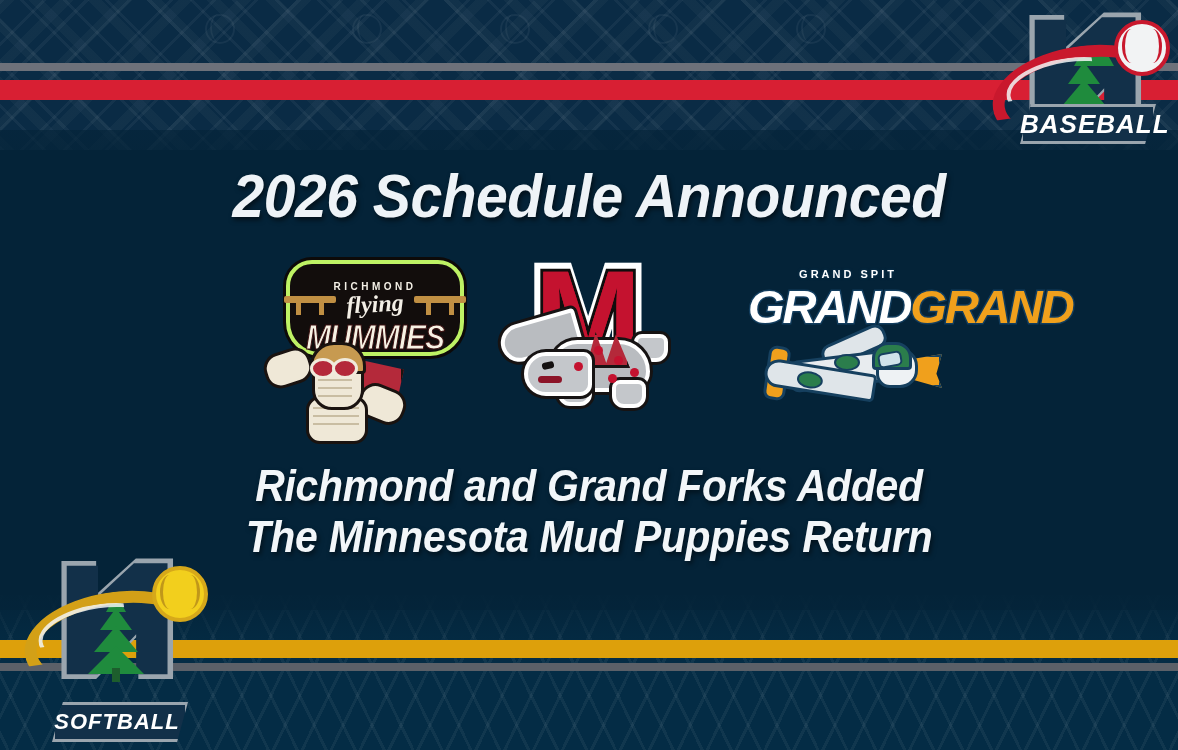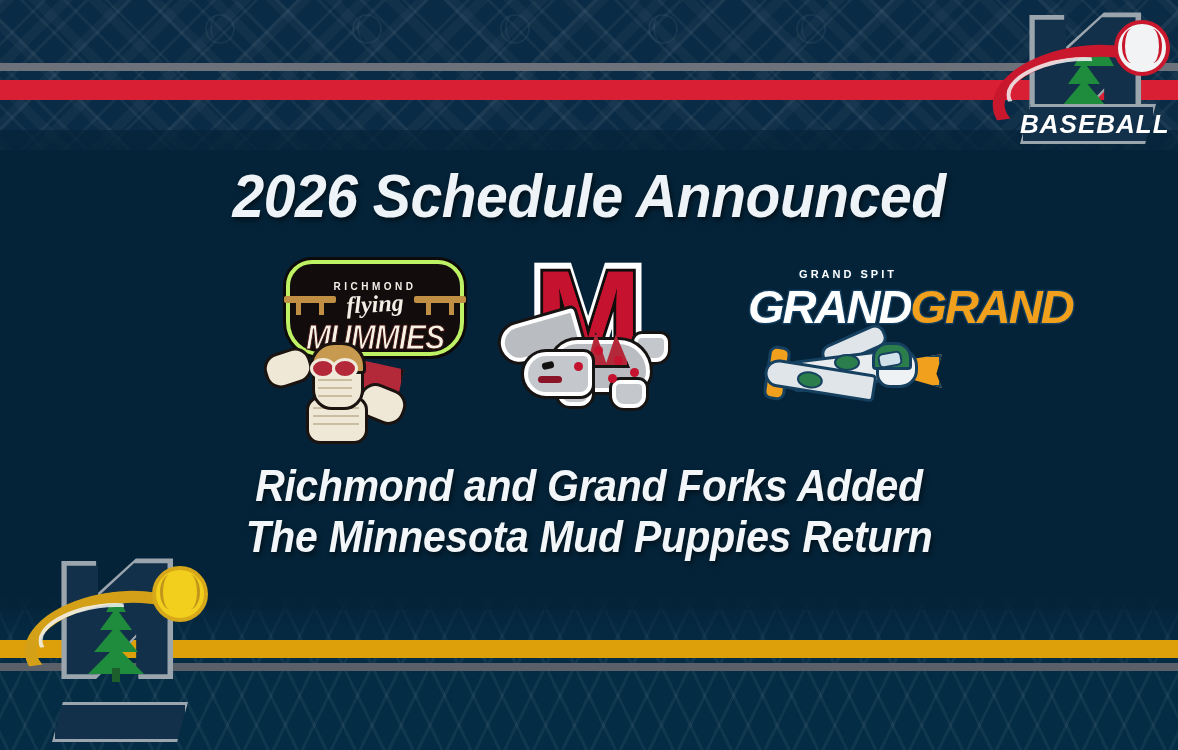--- a/index.html
+++ b/index.html
@@ -425,15 +425,16 @@
       <div class="tree-layer" style="top:52px;left:4px;width:0;height:0;border-left:28px solid transparent;border-right:28px solid transparent;border-bottom:28px solid #1f8b3d;background:none;"></div>
       <div class="tree-trunk"></div>
     </div>
     <div class="nwl-swoosh gold"></div>
     <div class="nwl-swoosh-in"></div>
     <div class="nwl-ball soft">
       <div class="seam l"></div>
         <div class="seam r"></div>
     </div>
     <div class="nwl-banner"></div>
+    <div class="nwl-banner-text">SOFTBALL</div>
   </div>
 
 </div>
 
 </body></html>

